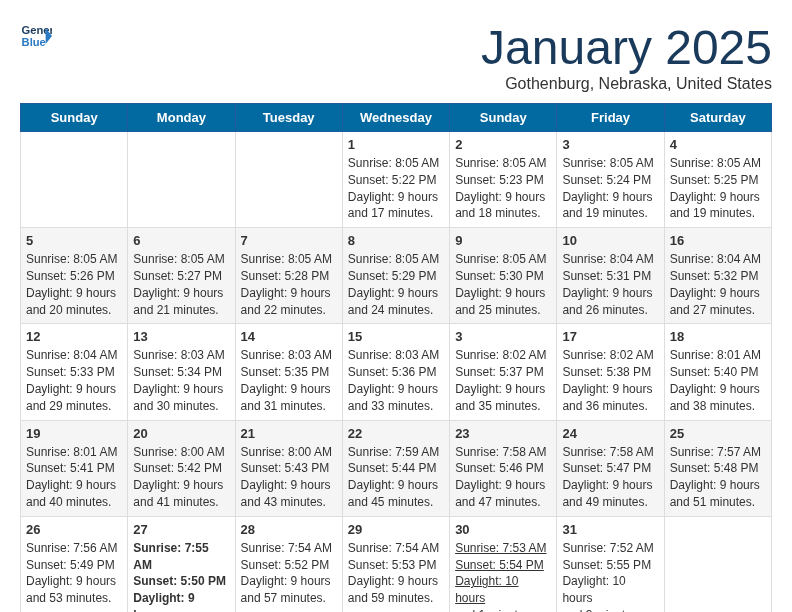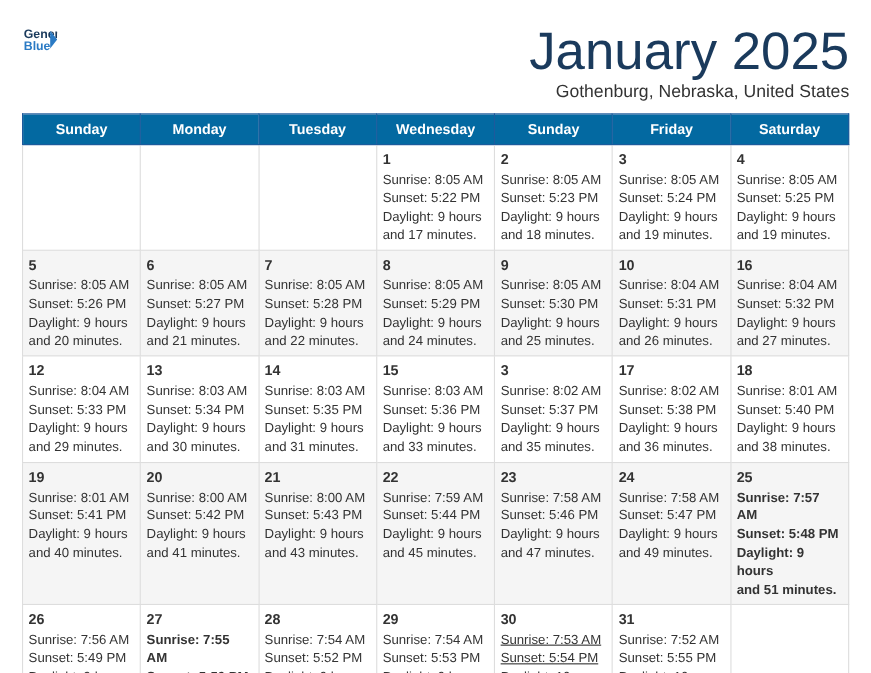--- a/index.html
+++ b/index.html
@@ -283,21 +283,21 @@
         </td>
         <td>
           <span class="day-number">24</span>
           <div class="day-info" style="white-space: pre-line;">Sunrise: 7:58 AM
 Sunset: 5:47 PM
 Daylight: 9 hours
 and 49 minutes.</div>
         </td>
         <td>
           <span class="day-number">25</span>
-          <div class="day-info" style="white-space: pre-line; font-weight: bold;">Sunrise: 7:57 AM
+          <div class="day-info" style="white-space: pre-line;">Sunrise: 7:57 AM
 Sunset: 5:48 PM
 Daylight: 9 hours
 and 51 minutes.</div>
         </td>
       </tr>
       <tr>
         <td>
           <span class="day-number">26</span>
           <div class="day-info" style="white-space: pre-line;">Sunrise: 7:56 AM
 Sunset: 5:49 PM

